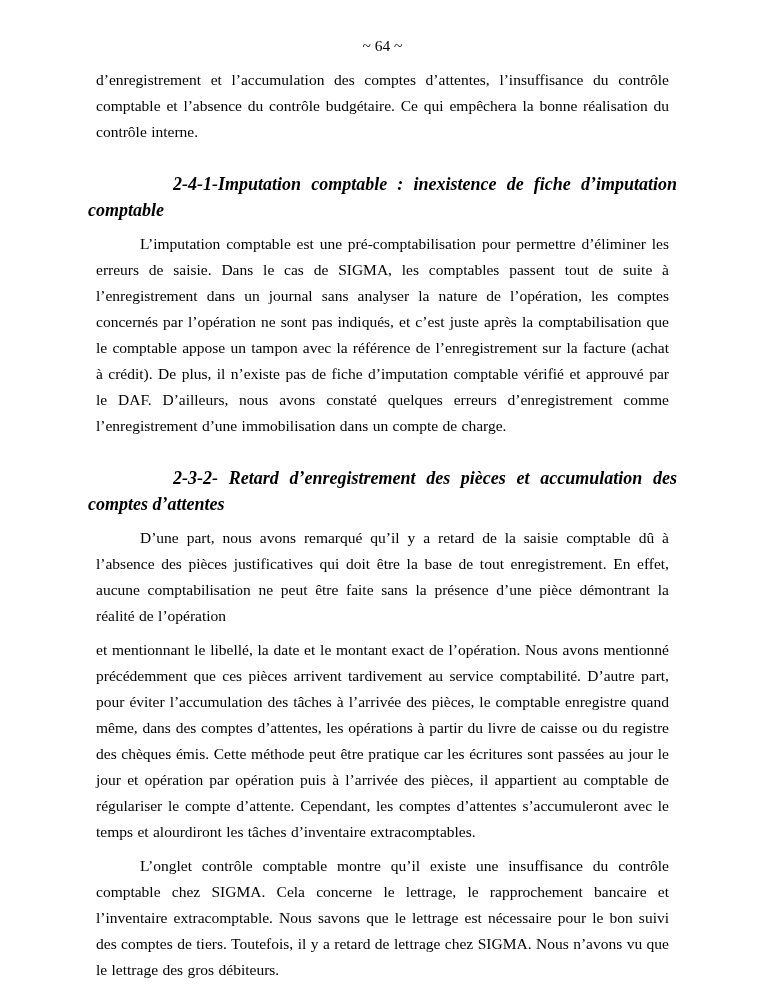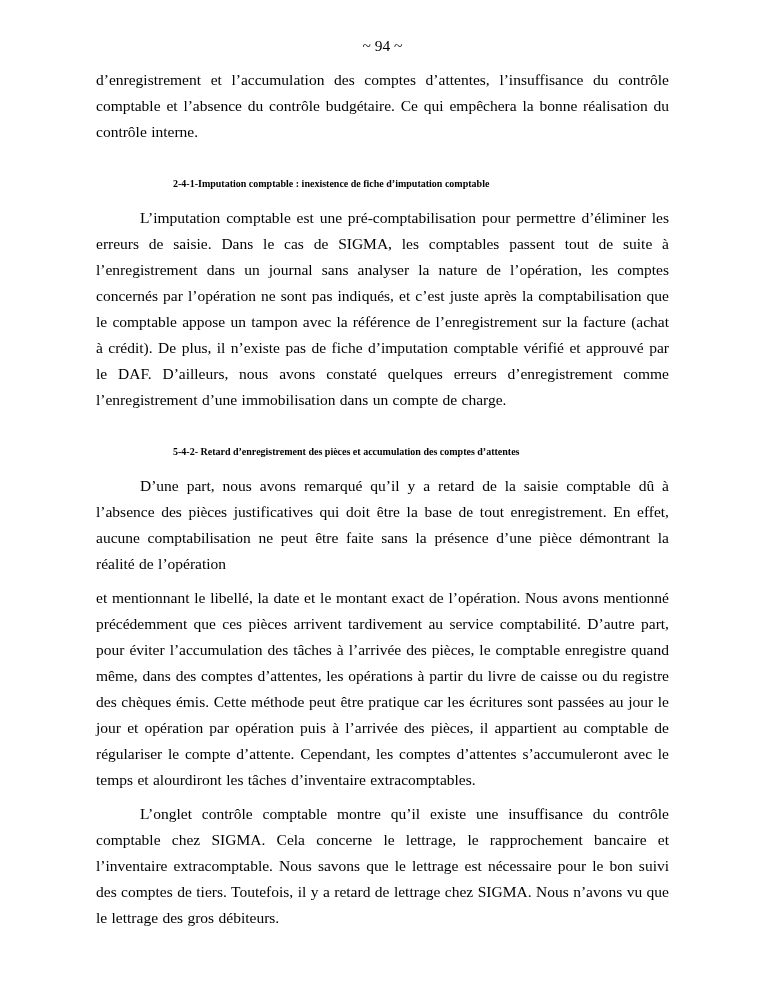--- a/index.html
+++ b/index.html
@@ -30,41 +30,42 @@
     line-height: 26px;
     text-align: justify;
     text-indent: 44px;
     word-spacing: 0.5px;
   }
   .para.no-indent {
     text-indent: 0;
   }
   .heading {
     margin: 26px 0 0 0;
-    font-size: 10px;
+    font-size: 18px;
     line-height: 26px;
     font-weight: bold;
     text-align: justify;
     text-indent: 85px;
+    font-style: italic;
   }
 </style>
 </head>
 <body>
 
 <div class="page">
 
-  <div class="page-number">~ 94 ~</div>
+  <div class="page-number">~ 64 ~</div>
 
   <p class="para no-indent">d’enregistrement et l’accumulation des comptes d’attentes, l’insuffisance du contrôle comptable et l’absence du contrôle budgétaire. Ce qui empêchera la bonne réalisation du contrôle interne.</p>
 
   <p class="heading">2-4-1-Imputation comptable : inexistence de fiche d’imputation comptable</p>
 
   <p class="para">L’imputation comptable est une pré-comptabilisation pour permettre d’éliminer les erreurs de saisie. Dans le cas de SIGMA, les comptables passent tout de suite à l’enregistrement dans un journal sans analyser la nature de l’opération, les comptes concernés par l’opération ne sont pas indiqués, et c’est juste après la comptabilisation que le comptable appose un tampon avec la référence de l’enregistrement sur la facture (achat à crédit). De plus, il n’existe pas de fiche d’imputation comptable vérifié et approuvé par le DAF. D’ailleurs, nous avons constaté quelques erreurs d’enregistrement comme l’enregistrement d’une immobilisation dans un compte de charge.</p>
 
-  <p class="heading">5-4-2- Retard d’enregistrement des pièces et accumulation des comptes d’attentes</p>
+  <p class="heading">2-3-2- Retard d’enregistrement des pièces et accumulation des comptes d’attentes</p>
 
   <p class="para">D’une part, nous avons remarqué qu’il y a retard de la saisie comptable dû à l’absence des pièces justificatives qui doit être la base de tout enregistrement. En effet, aucune comptabilisation ne peut être faite sans la présence d’une pièce démontrant la réalité de l’opération</p>
 
   <p class="para no-indent">et mentionnant le libellé, la date et le montant exact de l’opération. Nous avons mentionné précédemment que ces pièces arrivent tardivement au service comptabilité. D’autre part, pour éviter l’accumulation des tâches à l’arrivée des pièces, le comptable enregistre quand même, dans des comptes d’attentes, les opérations à partir du livre de caisse ou du registre des chèques émis. Cette méthode peut être pratique car les écritures sont passées au jour le jour et opération par opération puis à l’arrivée des pièces, il appartient au comptable de régulariser le compte d’attente. Cependant, les comptes d’attentes s’accumuleront avec le temps et alourdiront les tâches d’inventaire extracomptables.</p>
 
 
   <p class="para">L’onglet contrôle comptable montre qu’il existe une insuffisance du contrôle comptable chez SIGMA. Cela concerne le lettrage, le rapprochement bancaire et l’inventaire extracomptable. Nous savons que le lettrage est nécessaire pour le bon suivi des comptes de tiers. Toutefois, il y a retard de lettrage chez SIGMA. Nous n’avons vu que le lettrage des gros débiteurs.</p>
 
 </div>
 

